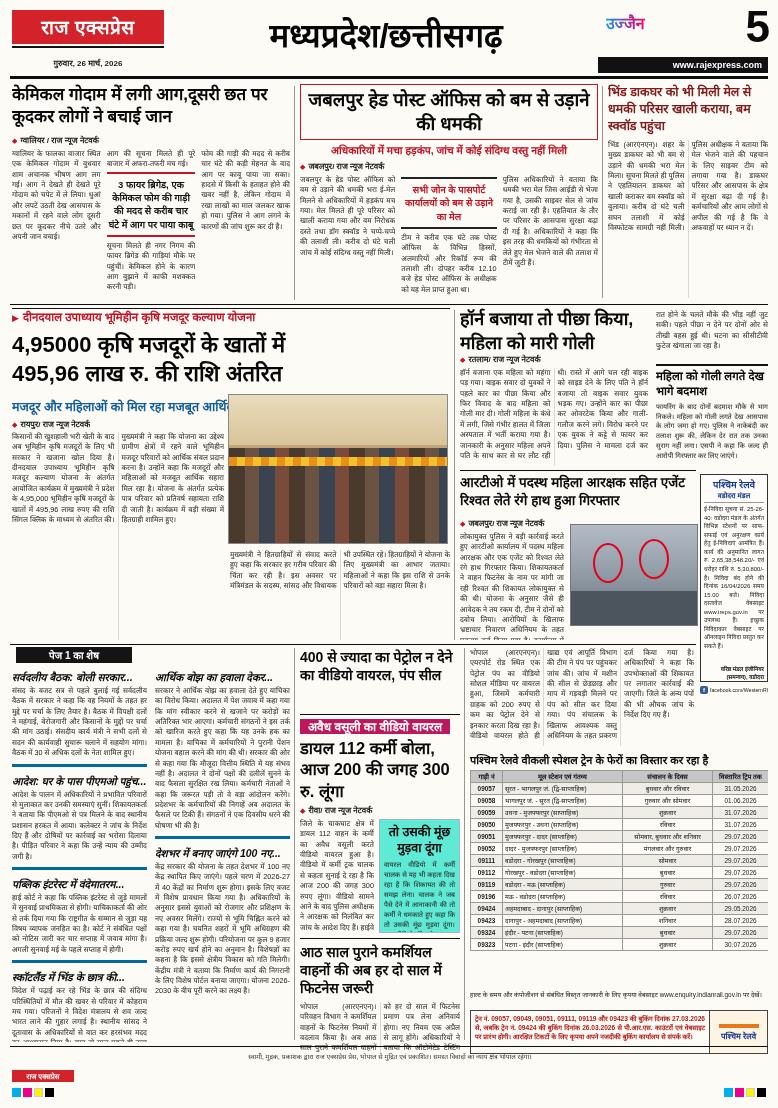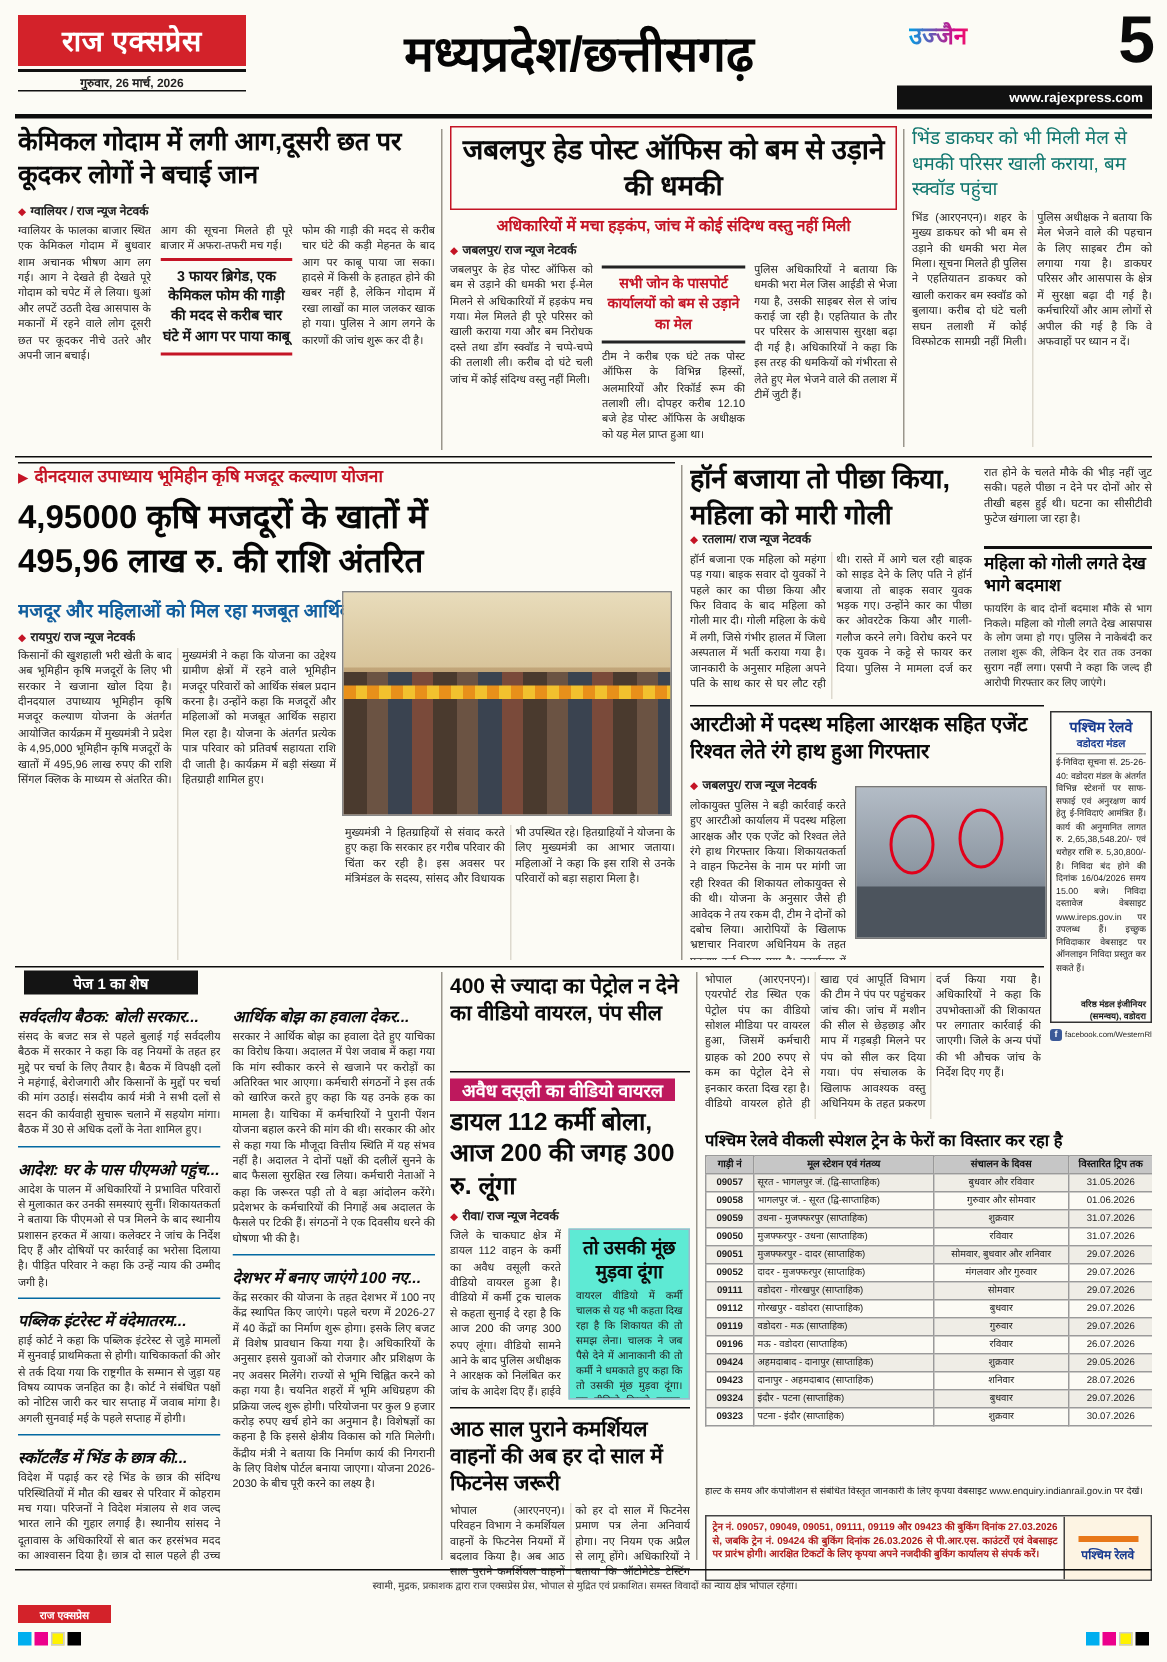--- a/index.html
+++ b/index.html
@@ -13,41 +13,41 @@
   .c2{column-count:2;column-gap:7px;column-rule:1px solid #ddd9ce}
   .c3{column-count:3;column-gap:7px;column-rule:1px solid #ddd9ce}
   .flexcols{display:flex;gap:6px}
   .fcol{flex:1;overflow:hidden}
   .byline{font-size:8px;font-weight:bold;color:#222;white-space:nowrap;overflow:hidden}
   .mk{color:#c41425;font-size:7px;margin-right:3px}
   .hbox{border-top:2px solid #c41425;border-bottom:2px solid #c41425;padding:4px 1px;margin:2px 0 4px;font-weight:bold;font-size:9.5px;line-height:1.4;text-align:center;color:#151515}
   .hbox.redtxt{color:#c41425;border-color:#232323}
   
   .masthead{left:12px;top:10px;width:152px;height:34px;background:#d3222a;color:#fff;font-weight:800;font-size:19px;display:flex;align-items:center;justify-content:center;letter-spacing:0.5px}
-  .datebar{left:12px;top:46px;width:152px;height:15px;border-top:2px solid #111;border-bottom:1px solid #111;font-size:8px;display:flex;align-items:center;justify-content:center;color:#222;font-weight:bold}
+  .datebar{left:12px;top:46px;width:152px;height:32px;border-top:2px solid #111;border-bottom:1px solid #111;font-size:8px;display:flex;align-items:center;justify-content:center;color:#222;font-weight:bold}
   .sect-title{left:168px;top:8px;width:436px;height:56px;font-size:33px;font-weight:800;color:#050505;text-align:center;line-height:56px;overflow:hidden}
   .edition{left:606px;top:12px;width:100px;height:24px;font-size:16px;font-weight:800;background:linear-gradient(90deg,#009fe3,#e6007e,#f5a800,#009a44);-webkit-background-clip:text;background-clip:text;color:transparent}
   .pagenum{left:722px;top:2px;width:48px;height:54px;font-size:44px;font-weight:800;color:#0a0a0a;text-align:right}
   .webbar{left:598px;top:57px;width:170px;height:16px;background:#111;color:#fff;font-size:9px;font-weight:bold;display:flex;align-items:center;justify-content:flex-end;padding-right:6px}
   
   .h-a{font-size:17px;line-height:1.32;font-weight:800;color:#0a0a0a;overflow:hidden}
   .h-b{font-size:18.5px;line-height:1.3;font-weight:800;color:#0a0a0a;text-align:center;overflow:hidden}
   .h-sub-red{color:#c41425;font-size:10.5px;font-weight:bold;text-align:center;overflow:hidden}
-  .h-blue{color:#0f766e;font-size:12.5px;line-height:1.35;font-weight:400;overflow:hidden}
+  .h-blue{color:#7f1d1d;font-size:12.5px;line-height:1.35;font-weight:700;overflow:hidden}
   .kicker{border-top:1.5px solid #111;padding-top:0;color:#c41425;font-weight:800;font-size:11.5px;overflow:hidden;white-space:nowrap}
   .kicker .ar{font-size:9px;margin-right:4px}
   .h-big{font-size:22px;line-height:1.32;font-weight:800;color:#070707;overflow:hidden}
   .h-teal{color:#135f9e;font-size:12.5px;font-weight:800;overflow:hidden}
   .h-c{font-size:18px;line-height:1.32;font-weight:800;color:#0a0a0a;overflow:hidden}
   .h-d{font-size:13.5px;line-height:1.34;font-weight:800;color:#0a0a0a;overflow:hidden}
   .h-side{font-size:11.5px;line-height:1.3;font-weight:800;color:#0a0a0a;overflow:hidden}
   .h-e{font-size:16.5px;line-height:1.3;font-weight:800;color:#0a0a0a;overflow:hidden}
   .h-f{font-size:14px;line-height:1.3;font-weight:800;color:#0a0a0a;overflow:hidden}
   .shesh-h{font-size:10.5px;font-weight:800;font-style:italic;color:#0d0d0d;margin-bottom:2px;overflow:hidden;white-space:nowrap}
-  .shesh-item{margin-bottom:7px;padding-bottom:5px;border-bottom:1px solid #0369a1;overflow:hidden}
+  .shesh-item{margin-bottom:7px;padding-bottom:5px;border-bottom:3px solid #0369a1;overflow:hidden}
   .label-black{background:#141414;color:#fff;font-size:10px;font-weight:700;display:flex;align-items:center;justify-content:center}
   .label-red{background:#be185d;color:#fff;font-size:12px;font-weight:800;display:flex;align-items:center;justify-content:center}
   
   .krishi-photo{left:228px;top:394px;width:220px;height:150px;background:linear-gradient(#d8c49a 0%,#c1a579 35%,#8a6b4a 100%);overflow:hidden;border:1px solid #888}
   .kp-band{position:absolute;top:0;left:0;width:100%;height:34%;background:linear-gradient(#e8dcbb,#d8c49a)}
   .kp-people{position:absolute;bottom:0;left:0;width:100%;height:64%;background:repeating-linear-gradient(90deg,#4a3a2e 0 16px,#6b5343 16px 30px,#3a4350 30px 46px,#7a4a3a 46px 60px)}
   .kp-garland{position:absolute;bottom:52%;left:0;width:100%;height:9px;background:repeating-linear-gradient(90deg,#e8901a 0 8px,#f2c12e 8px 16px)}
   .rto-photo{left:110px;top:50px;width:128px;height:102px;background:linear-gradient(#b3bcc6 0%,#8d97a2 55%,#5d6670 100%);border:1px solid #777;overflow:hidden}
   .circle-red{position:absolute;border:2px solid #e2001a;border-radius:50%}
   
@@ -98,20 +98,21 @@
   <div class="abs line" style="left:10px;top:76px;width:758px;height:3px"></div>
 
   <div class="abs" style="left:12px;top:84px;width:278px;height:218px">
     <div class="h-a" style="height:46px">केमिकल गोदाम में लगी आग,दूसरी छत पर कूदकर लोगों ने बचाई जान</div>
     <div class="byline" style="margin-top:4px"><span class="mk">◆</span><span>ग्वालियर / राज न्यूज नेटवर्क</span></div>
     <div class="flexcols" style="margin-top:4px;height:148px">
       <div class="fcol body-text">ग्वालियर के फालका बाजार स्थित एक केमिकल गोदाम में बुधवार शाम अचानक भीषण आग लग गई। आग ने देखते ही देखते पूरे गोदाम को चपेट में ले लिया। धुआं और लपटें उठती देख आसपास के मकानों में रहने वाले लोग दूसरी छत पर कूदकर नीचे उतरे और अपनी जान बचाई।</div>
       <div class="fcol">
         <div class="body-text">आग की सूचना मिलते ही पूरे बाजार में अफरा-तफरी मच गई।</div>
         <div class="hbox">3 फायर ब्रिगेड, एक केमिकल फोम की गाड़ी की मदद से करीब चार घंटे में आग पर पाया काबू</div>
+        <div class="body-text">सूचना मिलते ही नगर निगम की फायर ब्रिगेड की गाड़ियां मौके पर पहुंचीं। केमिकल होने के कारण आग बुझाने में काफी मशक्कत करनी पड़ी।</div>
       </div>
       <div class="fcol body-text">फोम की गाड़ी की मदद से करीब चार घंटे की कड़ी मेहनत के बाद आग पर काबू पाया जा सका। हादसे में किसी के हताहत होने की खबर नहीं है, लेकिन गोदाम में रखा लाखों का माल जलकर खाक हो गया। पुलिस ने आग लगने के कारणों की जांच शुरू कर दी है।</div>
     </div>
   </div>
 
   <div class="abs vline" style="left:294px;top:86px;height:214px"></div>
 
   <div class="abs" style="left:300px;top:84px;width:468px;height:218px">
     <div style="position:absolute;left:0;top:0;width:298px">
       <div style="border:1.5px solid #c41425;padding:3px 4px">

